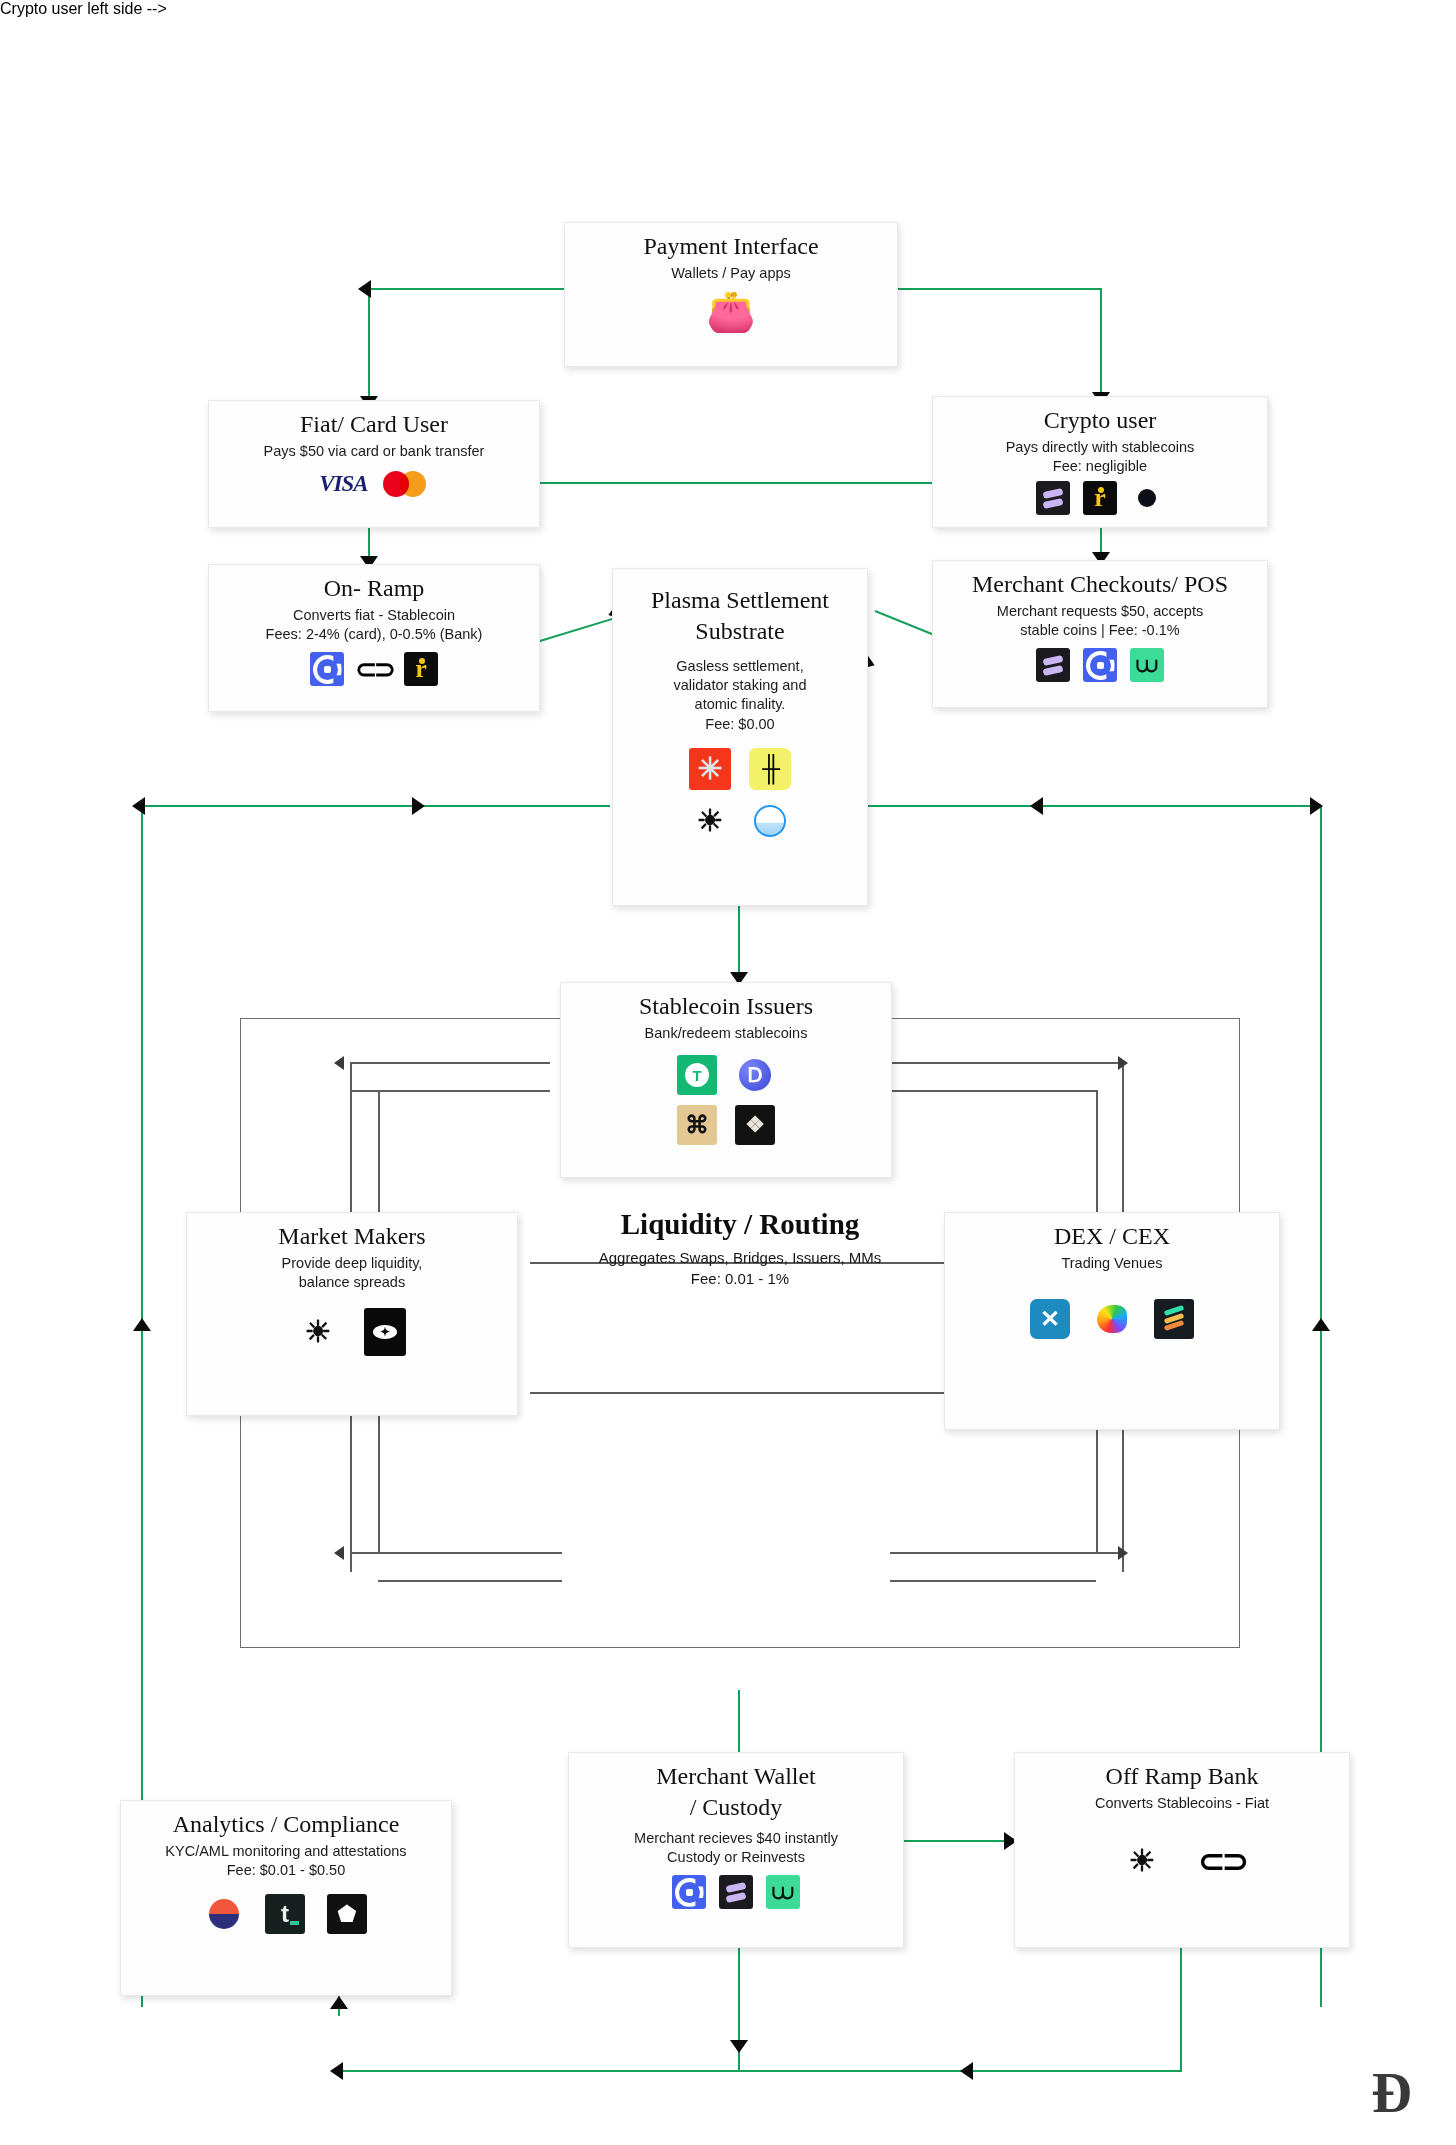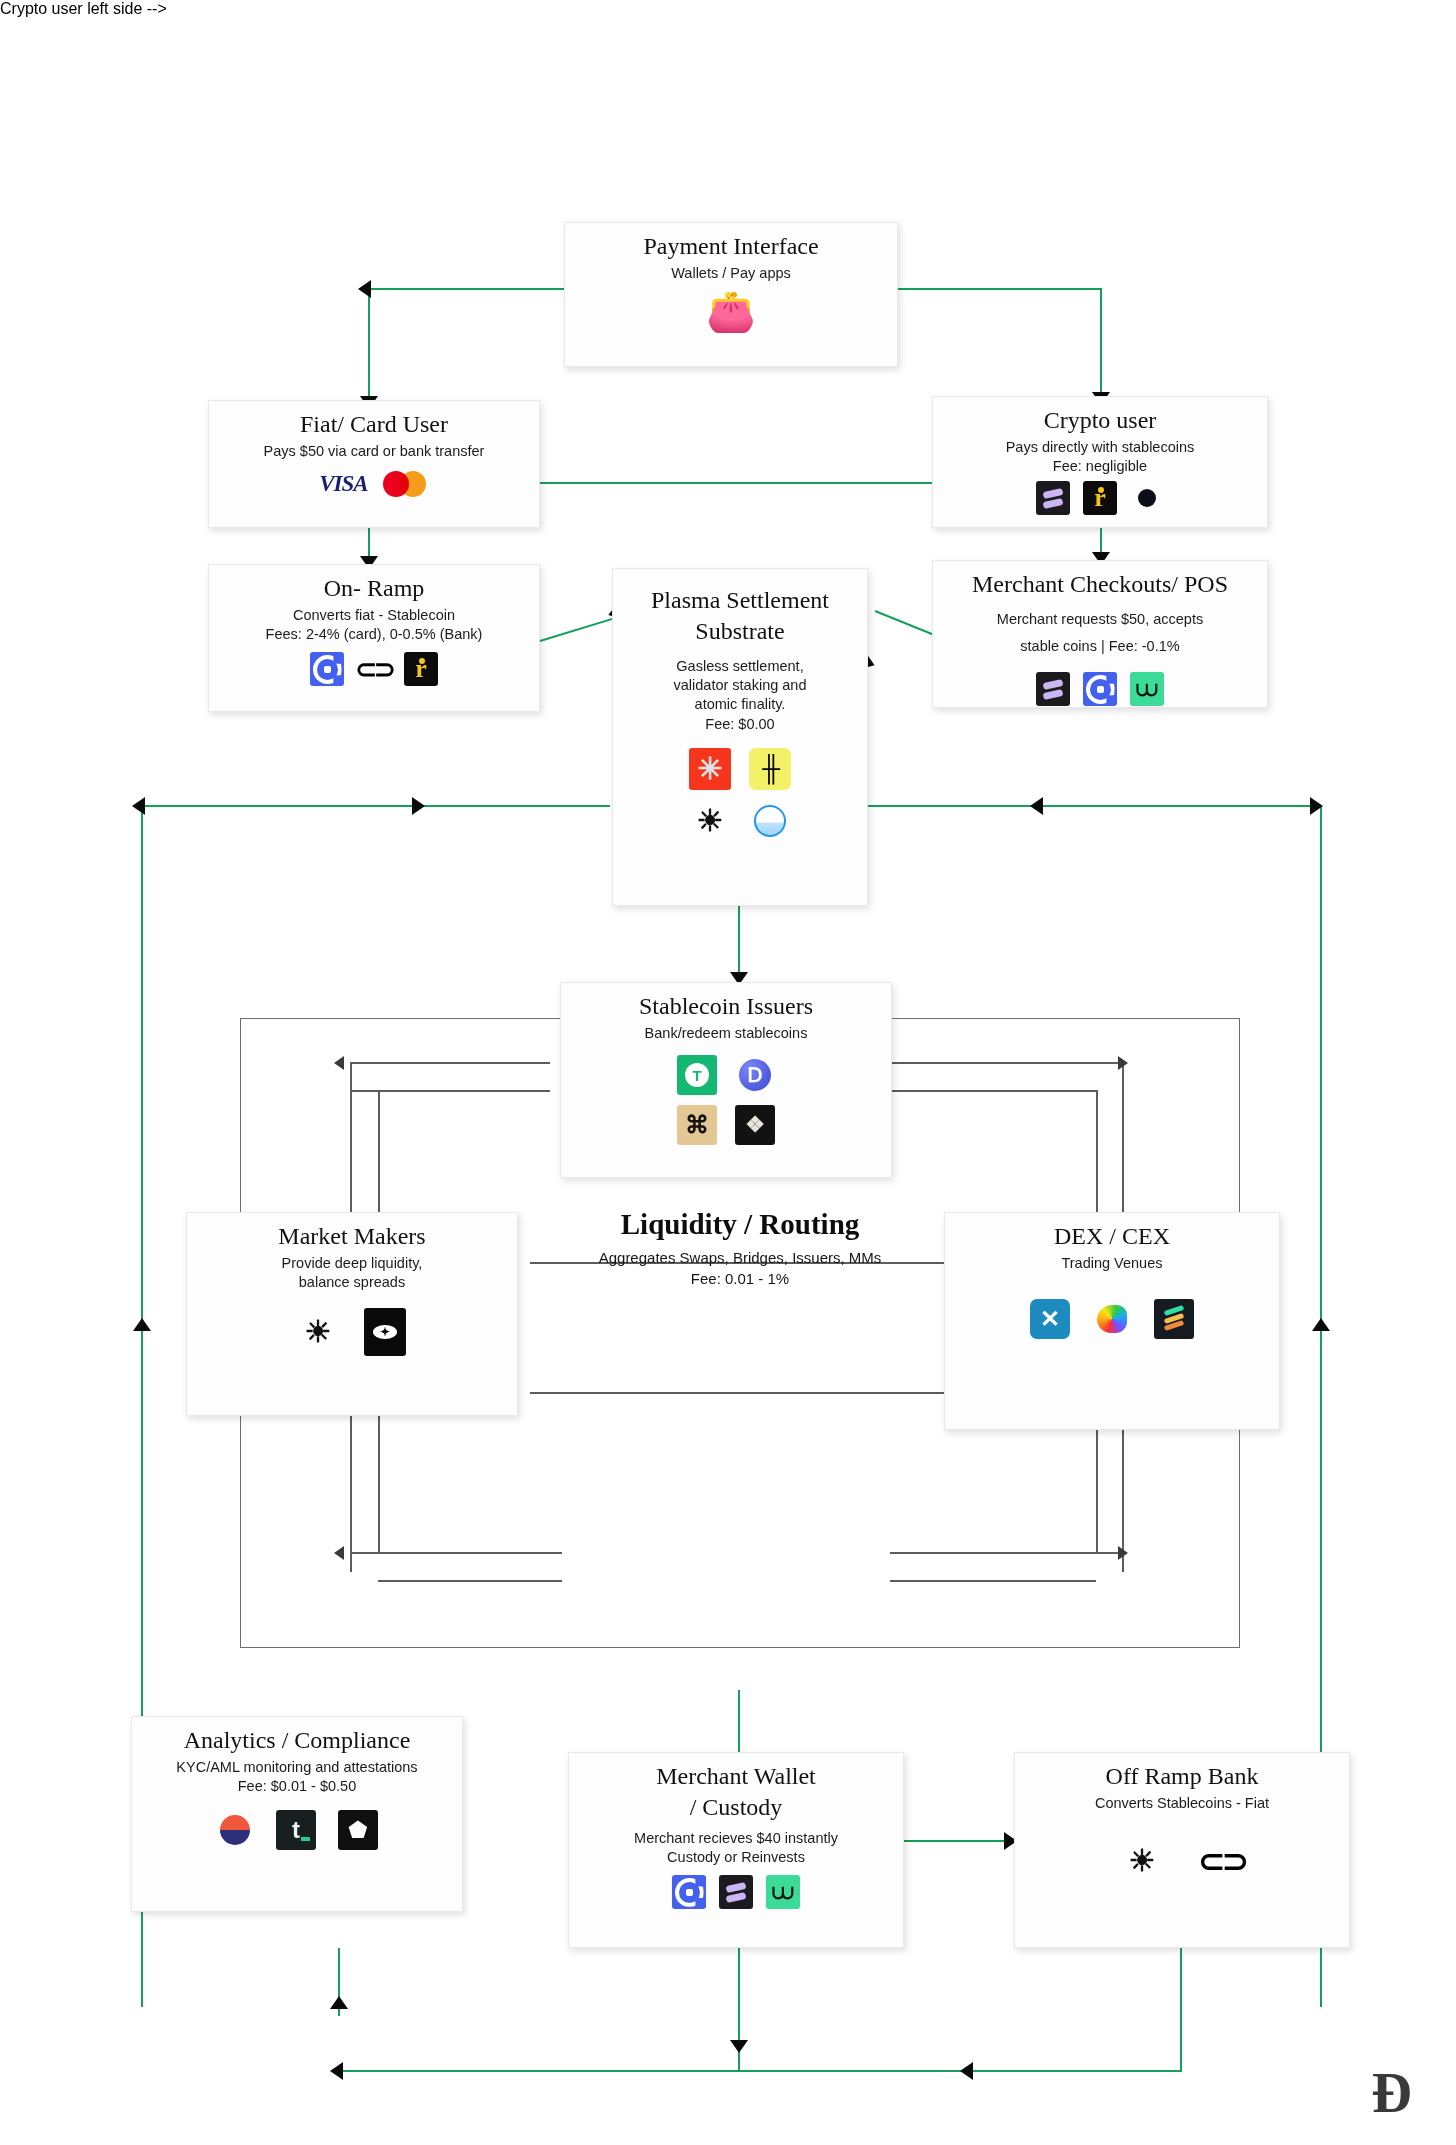--- a/index.html
+++ b/index.html
@@ -379,21 +379,21 @@
     <div class="c-sub">Fee: $0.00</div>
     <div class="logos grid2" style="margin-top:14px;">
       <div class="lg plasma" style="width:42px;height:42px;"></div>
       <div class="lg yel" style="width:42px;height:42px;">╫</div>
       <div class="lg ast" style="width:42px;height:42px;">☀</div>
       <div class="lg sphere" style="width:42px;height:42px;"></div>
     </div>
   </div>
 
   
-  <div class="card" style="left:932px; top:560px; width:336px; height:148px;gap:8px;">
+  <div class="card" style="left:932px; top:560px; width:336px; height:148px;">
     <div class="c-title">Merchant Checkouts/ POS</div>
     <div class="c-sub">Merchant requests $50, accepts</div>
     <div class="c-sub">stable coins | Fee: -0.1%</div>
     <div class="logos" style="margin-top:8px;">
       <div class="lg ethe">
           <i></i>
           <i></i>
         </div>
       <div class="lg cbs"></div>
       <div class="lg wgrn">⩊</div>
@@ -441,21 +441,21 @@
           <i></i>
           <i></i>
           <i></i>
         </div>
     </div>
   </div>
 
   
 
   
-  <div class="card" style="left:120px; top:1716px; width:332px; height:196px;margin-left:11px;">
+  <div class="card" style="left:120px; top:1800px; width:332px; height:196px;">
     <div class="c-title">Analytics / Compliance</div>
     <div class="c-sub">KYC/AML monitoring and attestations</div>
     <div class="c-sub">Fee:  $0.01 - $0.50</div>
     <div class="logos" style="margin-top:14px; gap:22px;">
       <div class="lg chainal" style="width:38px;height:38px;"></div>
       <div class="lg tblk" style="width:40px;height:40px;">t</div>
       <div class="lg shld" style="width:40px;height:40px;">⬟</div>
     </div>
   </div>
 

